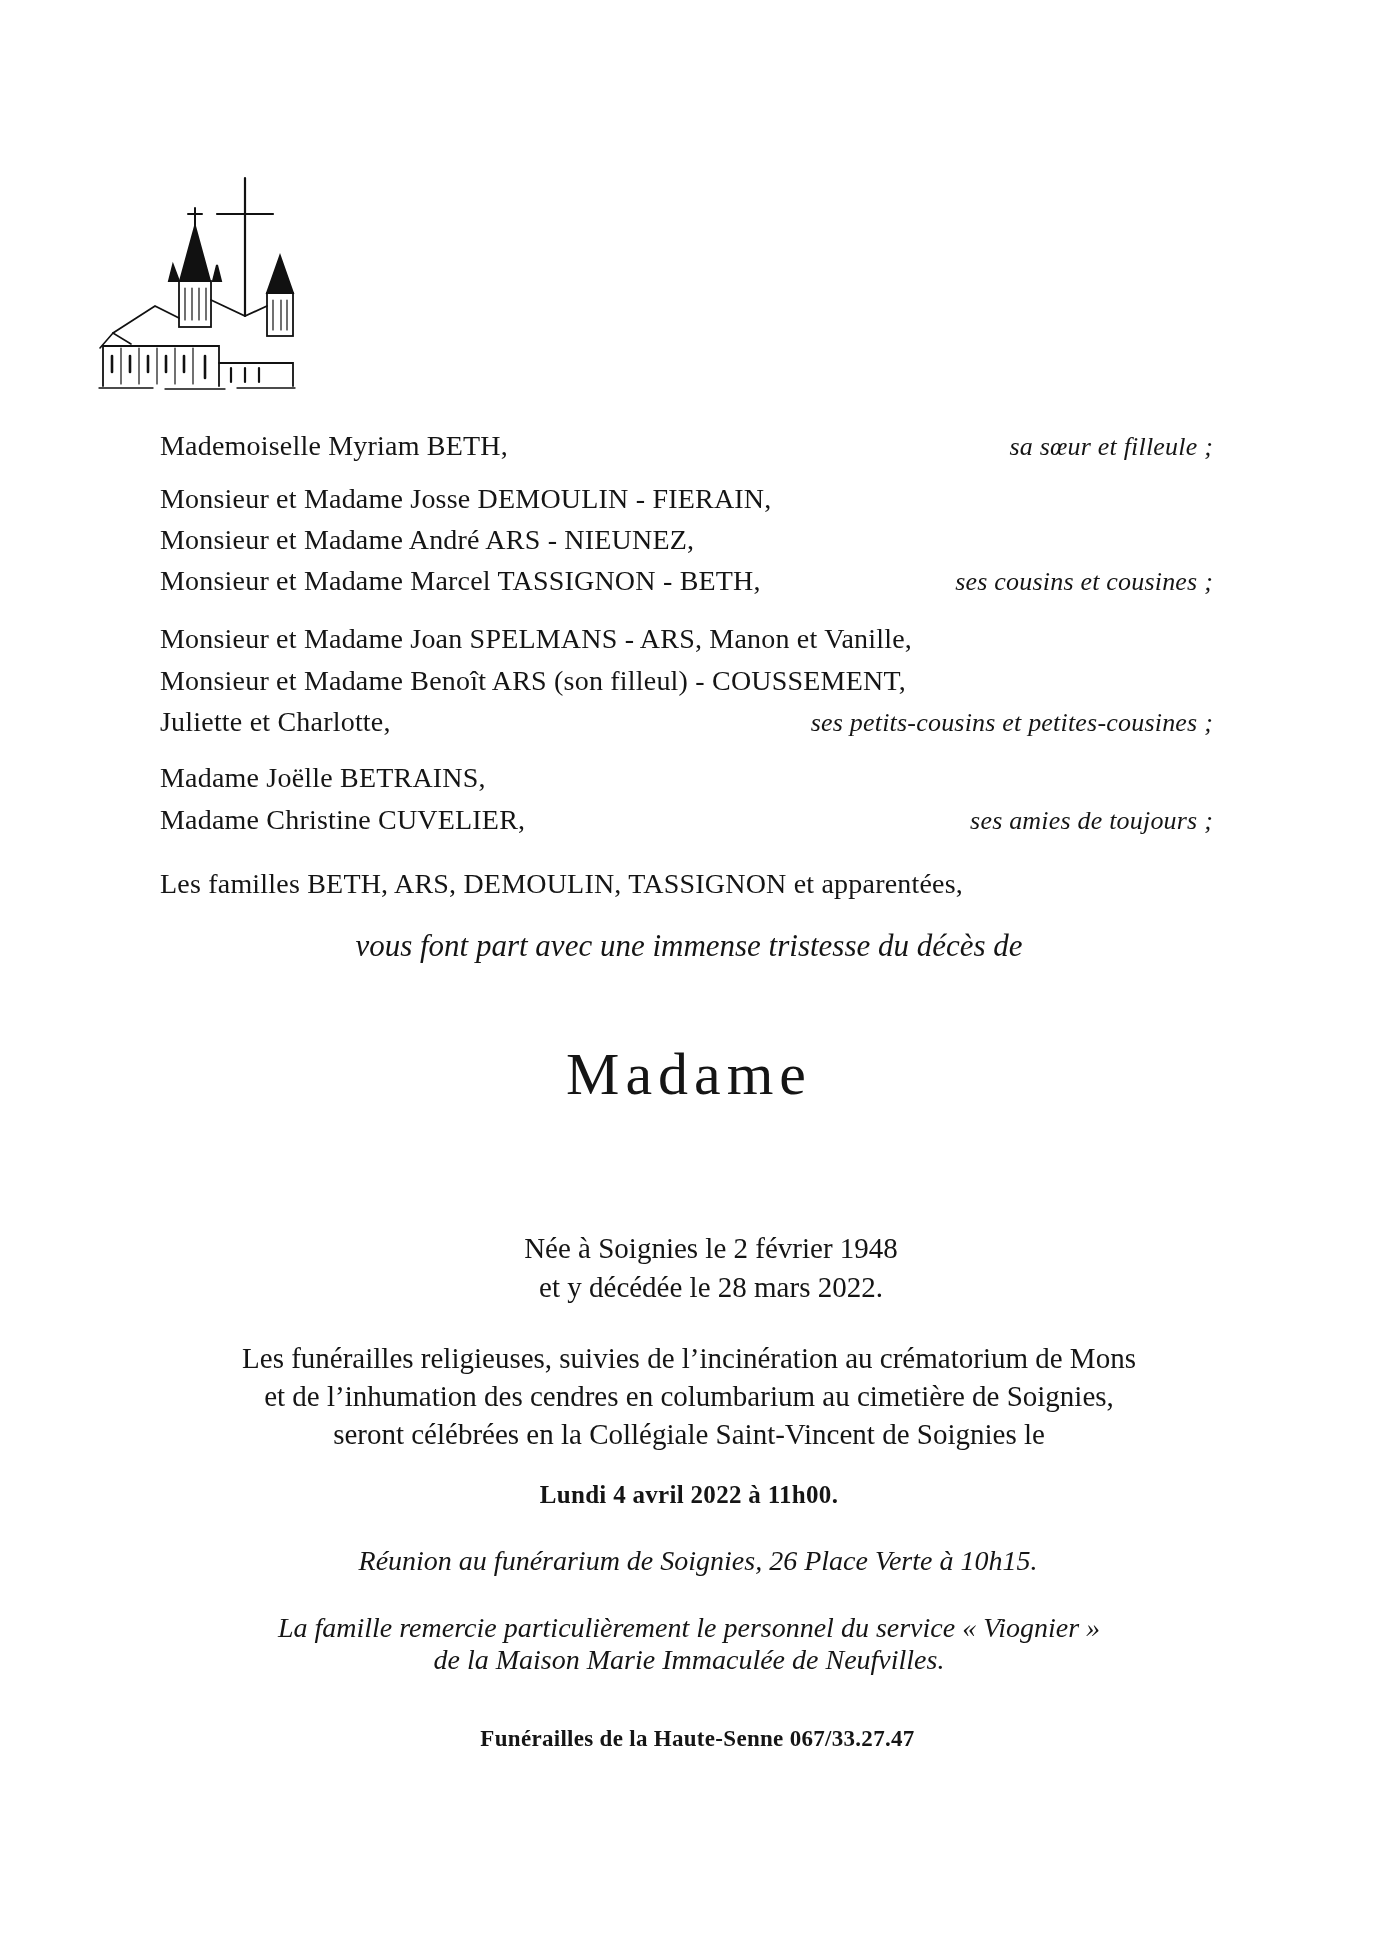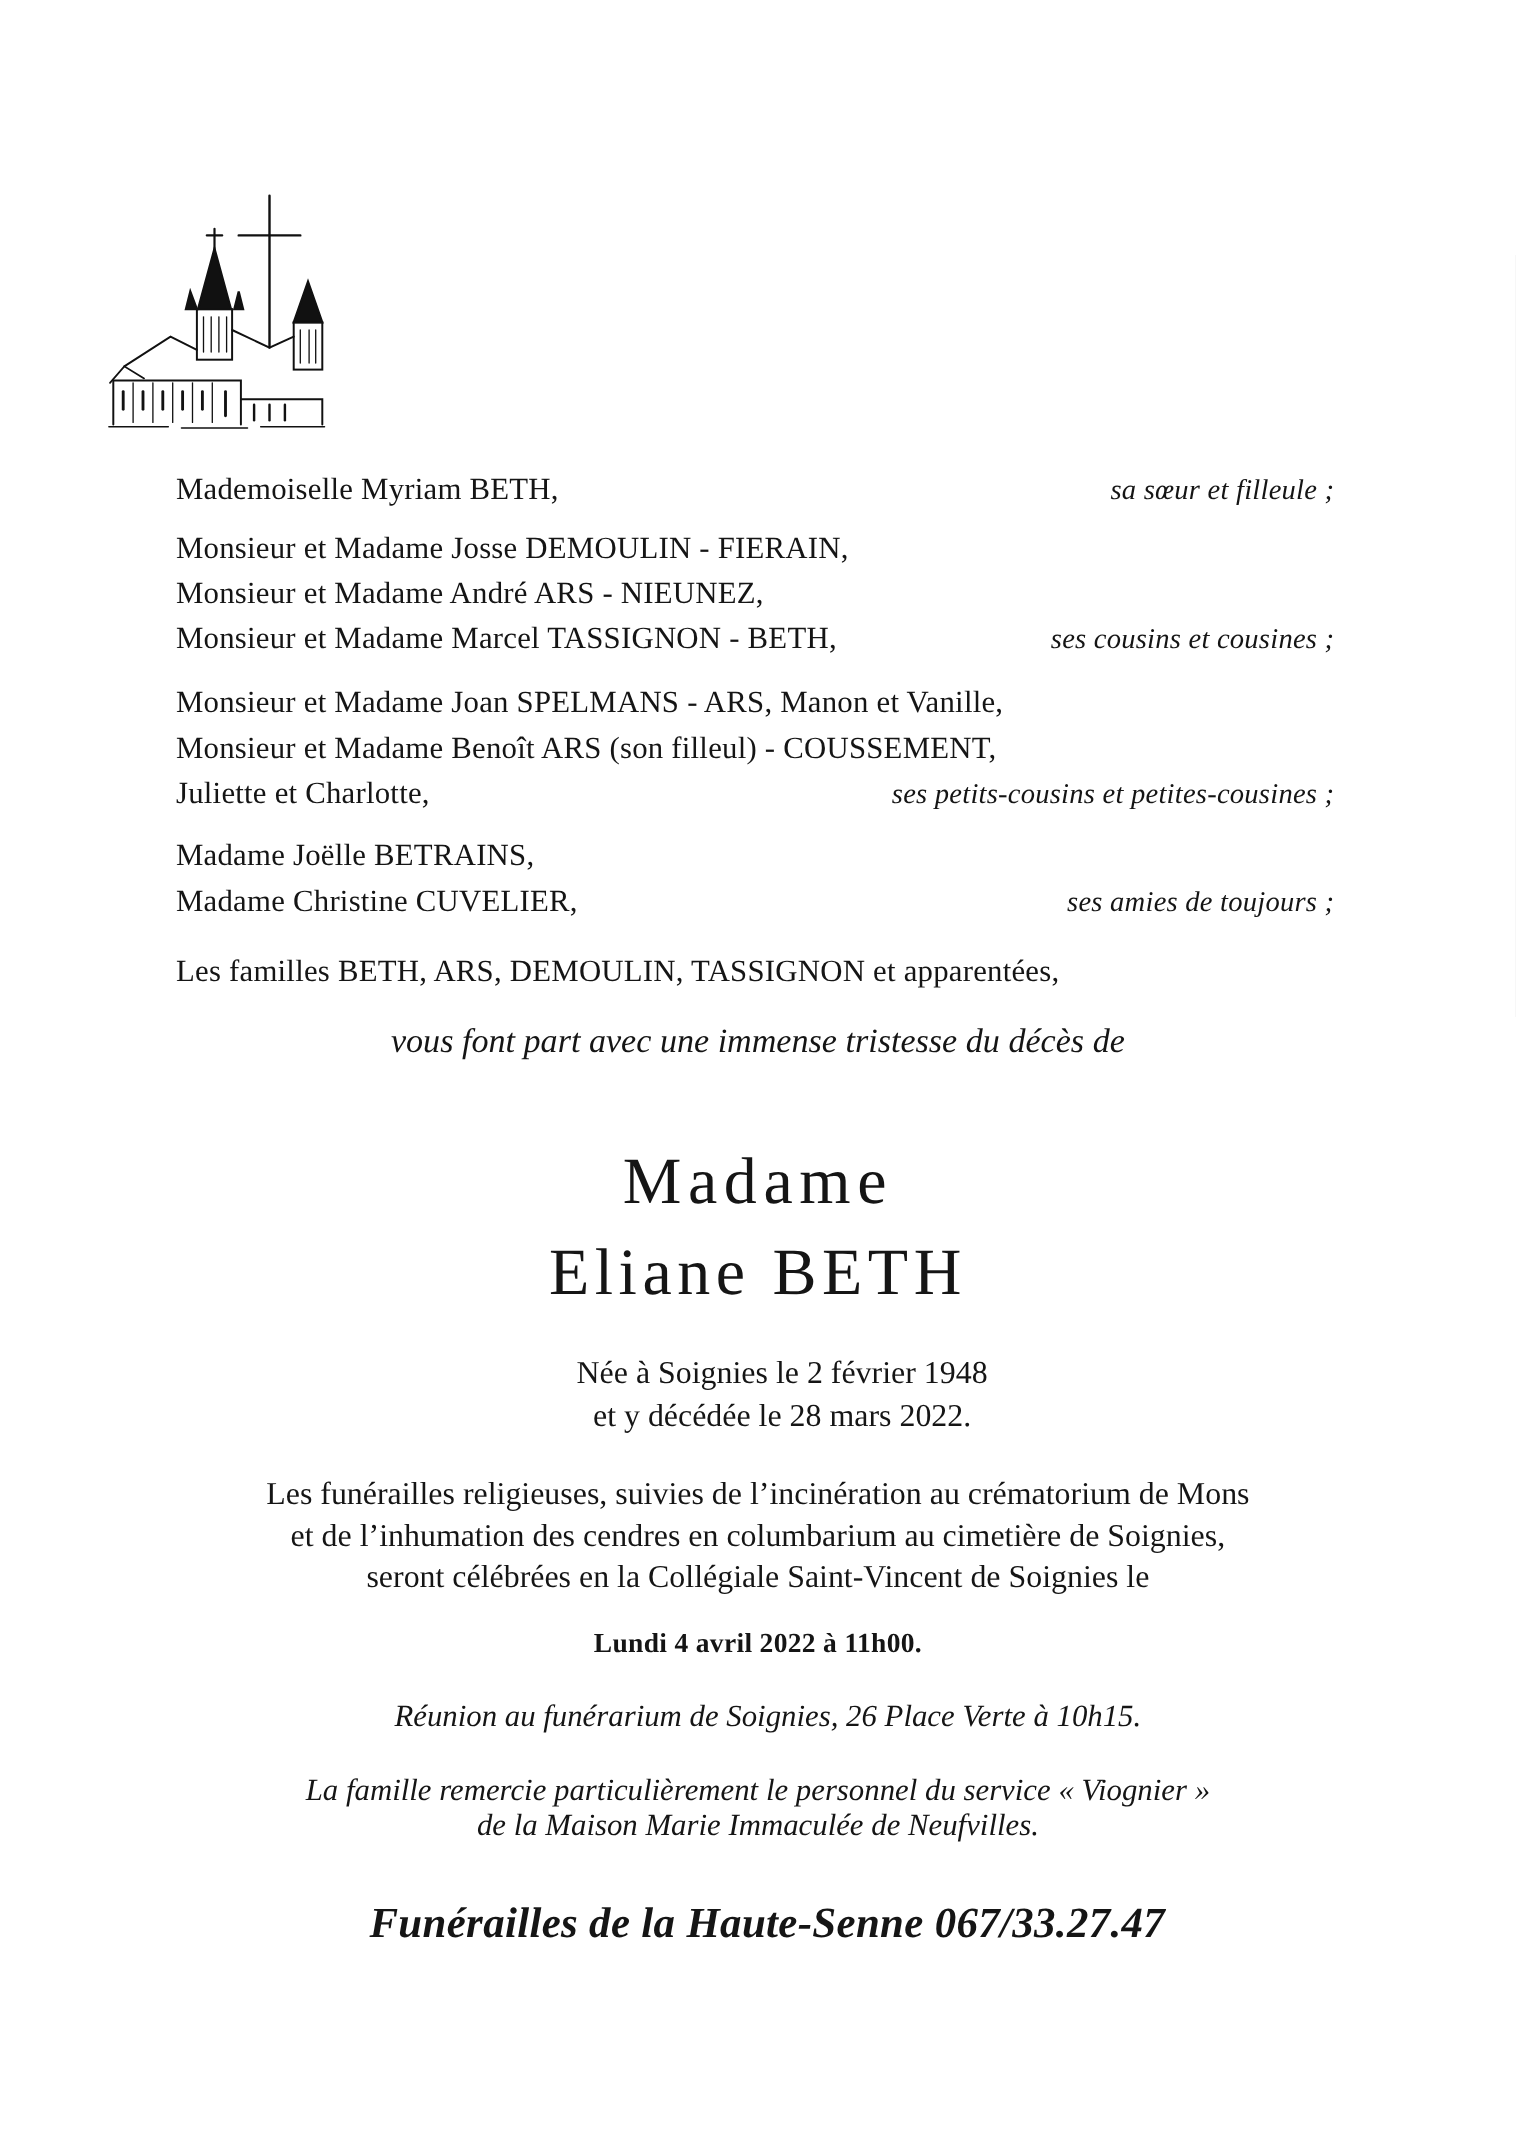--- a/index.html
+++ b/index.html
@@ -26,21 +26,21 @@
     position:absolute;left:0;right:0;text-align:center;white-space:nowrap;
   }
   .intro{font-size:31px;font-style:italic;}
   .deceased-title{font-size:60px;letter-spacing:6px;}
   .deceased-name{font-size:60px;letter-spacing:5px;}
   .dates{font-size:29px;padding-left:44px;}
   .funpar{font-size:29px;}
   .datetime{font-size:25px;font-weight:bold;letter-spacing:0.3px;}
   .meeting{font-size:28px;font-style:italic;margin-left:18px;}
   .thanks{font-size:28px;font-style:italic;}
-  .footer{font-size:39px;font-weight:bold;font-style:italic;letter-spacing:0.3px;padding-left:17px;}
+  .footer{font-size:23px;font-weight:bold;letter-spacing:0.3px;padding-left:17px;}
 </style>
 </head>
 <body>
 
 <div class="page">
 
   <svg class="church" viewBox="0 0 220 245" fill="none" stroke="#111" stroke-width="2" stroke-linecap="round">
 
     <line x1="150" y1="30" x2="150" y2="168" stroke-width="2.2"></line>
     <line x1="122" y1="66" x2="178" y2="66" stroke-width="2.2"></line>
@@ -121,21 +121,20 @@
     <span class="name">Madame Christine CUVELIER,</span>
     <span class="relation">ses amies de toujours ;</span>
   </div>
   <div class="row" style="top:868px">
     <span class="name">Les familles BETH, ARS, DEMOULIN, TASSIGNON et apparentées,</span>
   </div>
 
   <div class="center-line intro" style="top:928px">vous font part avec une immense tristesse du décès de</div>
 
   <div class="center-line deceased-title" style="top:1040px">Madame</div>
-  <div class="center-line deceased-name" style="top:1122px">Eliane BETH</div>
 
   <div class="center-line dates" style="top:1232px">Née à Soignies le 2 février 1948</div>
   <div class="center-line dates" style="top:1271px">et y décédée le 28 mars 2022.</div>
 
   <div class="center-line funpar" style="top:1342px">Les funérailles religieuses, suivies de l’incinération au crématorium de Mons</div>
   <div class="center-line funpar" style="top:1380px">et de l’inhumation des cendres en columbarium au cimetière de Soignies,</div>
   <div class="center-line funpar" style="top:1418px">seront célébrées en la Collégiale Saint-Vincent de Soignies le</div>
 
   <div class="center-line datetime" style="top:1481px">Lundi 4 avril 2022 à 11h00.</div>
 

